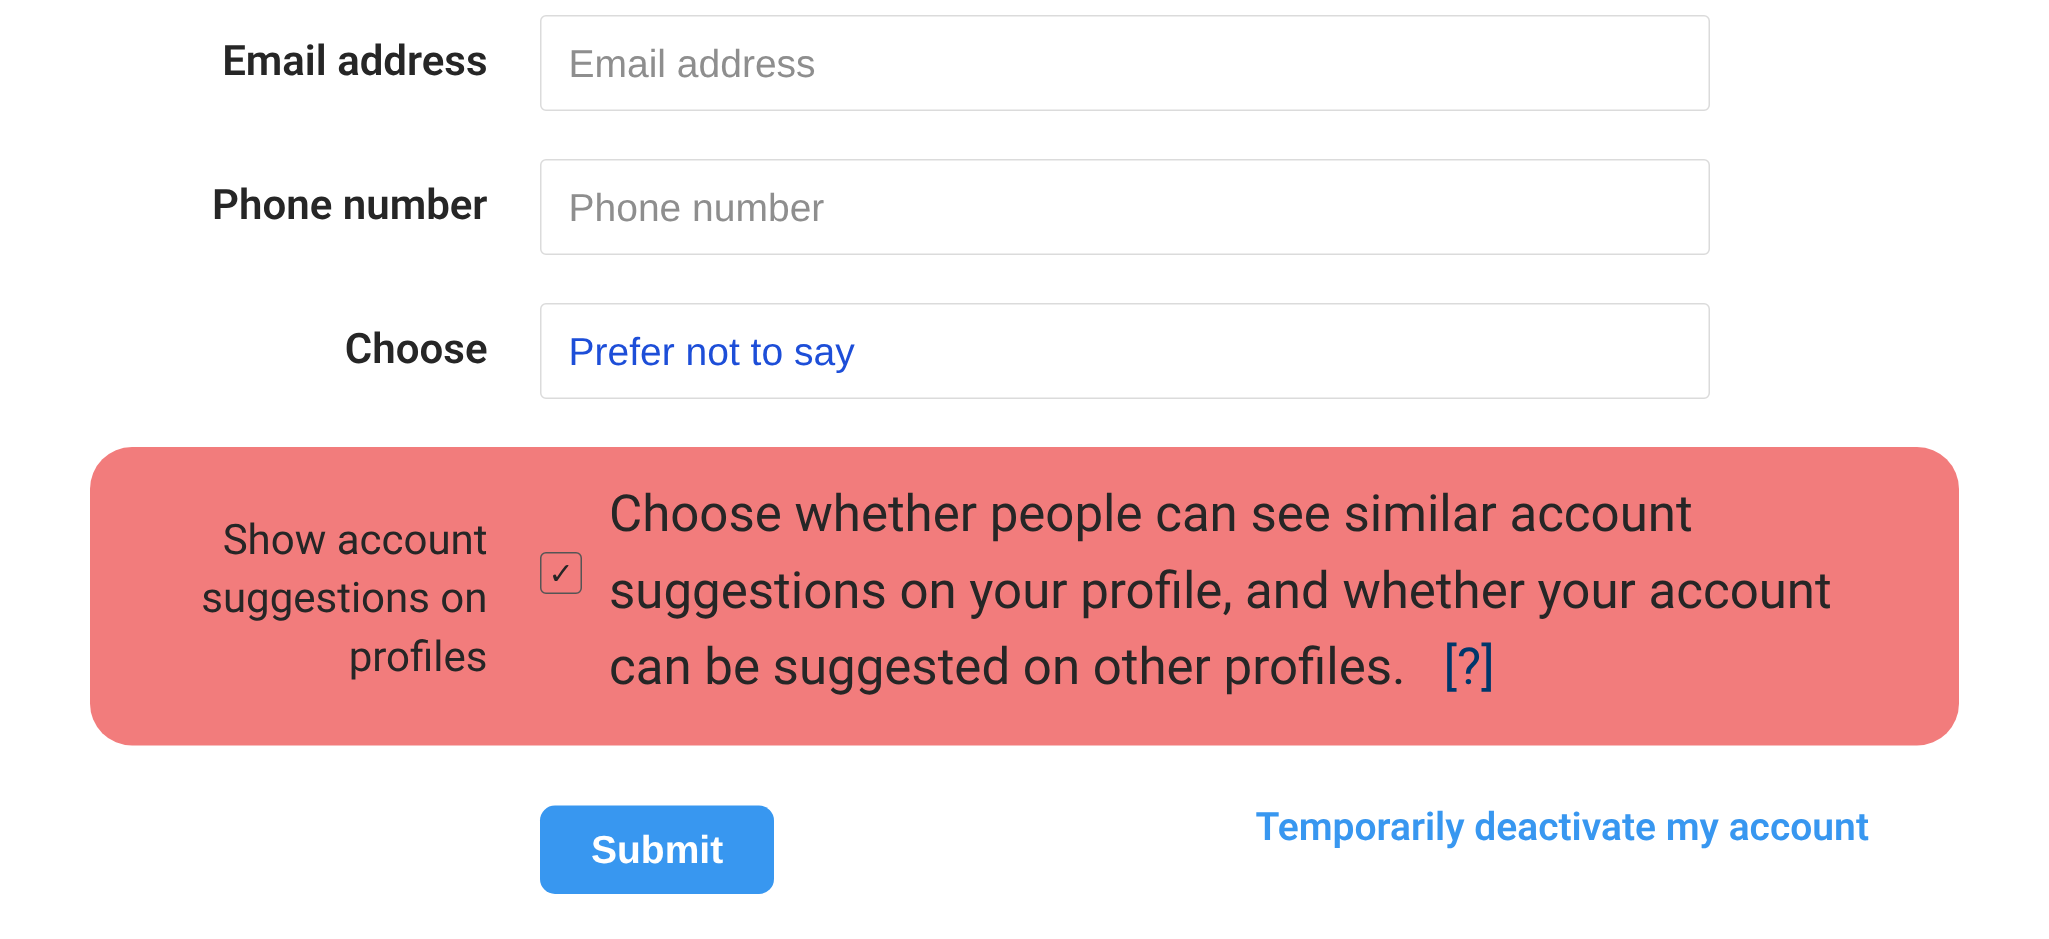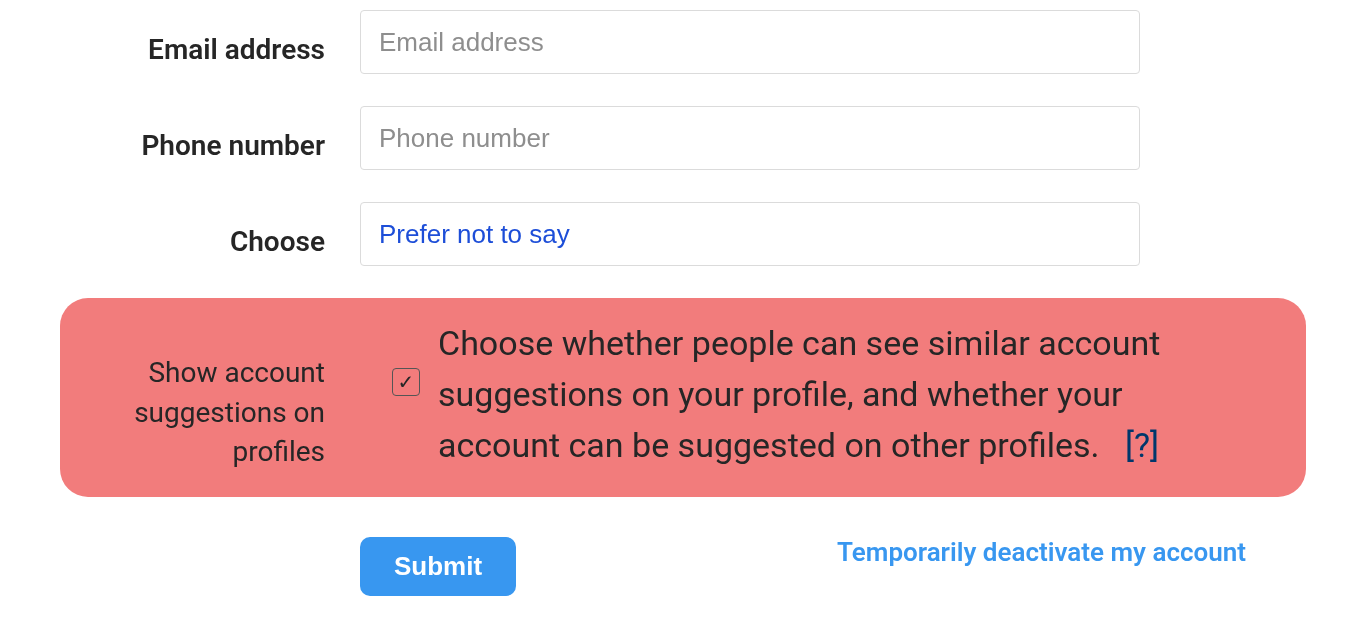--- a/index.html
+++ b/index.html
@@ -13,21 +13,21 @@
       width: 1366px;
       height: 626px;
       padding-top: 10px;
     }
     .form-container {
       width: 100%;
       padding: 0 60px 0 60px;
     }
     .form-row {
       display: flex;
-      align-items: center;
+      align-items: flex-start;
       margin-bottom: 32px;
     }
     .label-col {
       width: 300px;
       text-align: right;
       padding-right: 35px;
       padding-top: 14px;
     }
     .label-text {
       font-size: 28px;
@@ -60,26 +60,25 @@
       border: 1px solid #dbdbdb;
       border-radius: 4px;
       background: #ffffff;
       color: #1d4ed8;
       outline: none;
       appearance: none;
       -webkit-appearance: none;
     }
     .highlighted-row {
       display: flex;
-      align-items: flex-end;
+      align-items: center;
       background: #f27c7c;
       border-radius: 28px;
       padding: 20px 0 26px 0;
       margin: 0 0 40px 0;
-      gap: 32px;
     }
     .highlighted-row .label-col {
       padding-top: 8px;
     }
     .highlighted-row .label-text {
       font-weight: 400;
       color: #262626;
       line-height: 1.4;
     }
     .checkbox-content {

